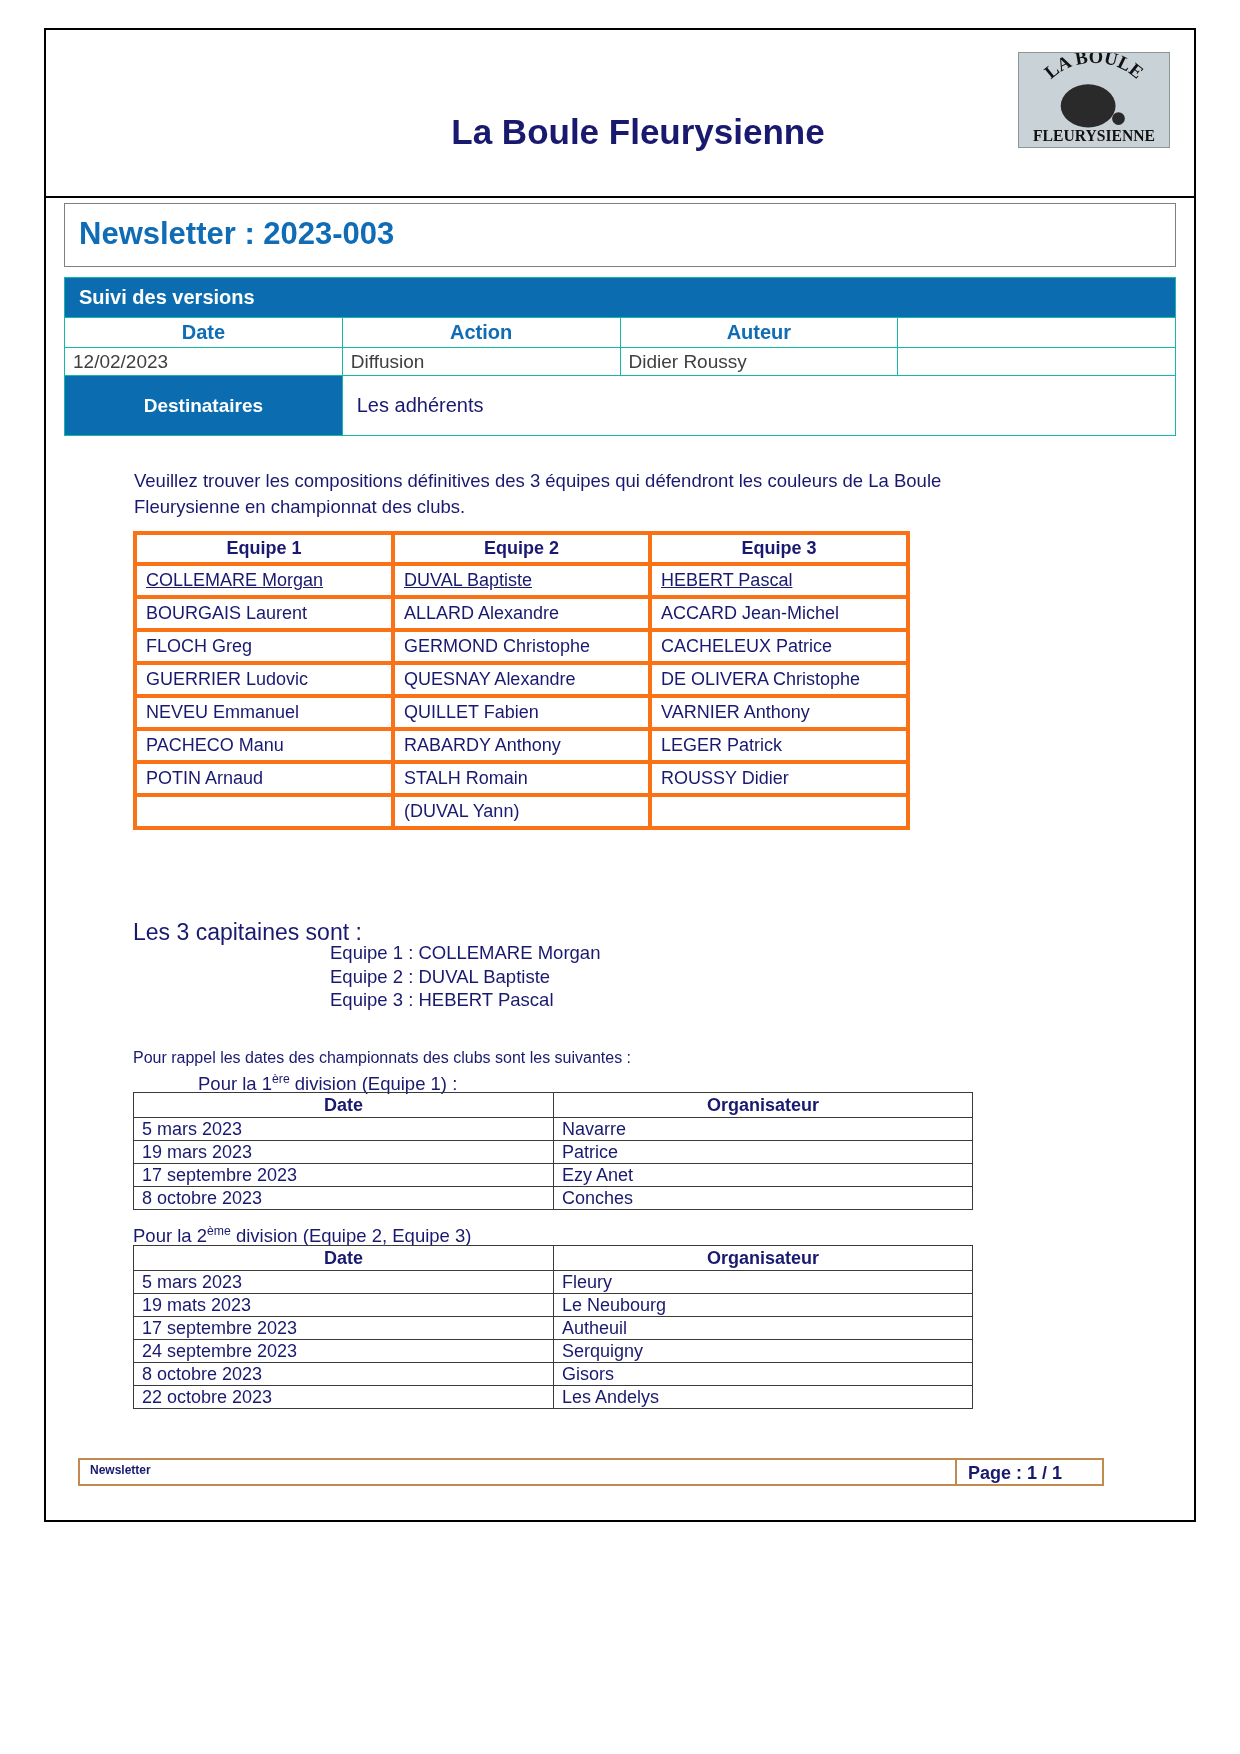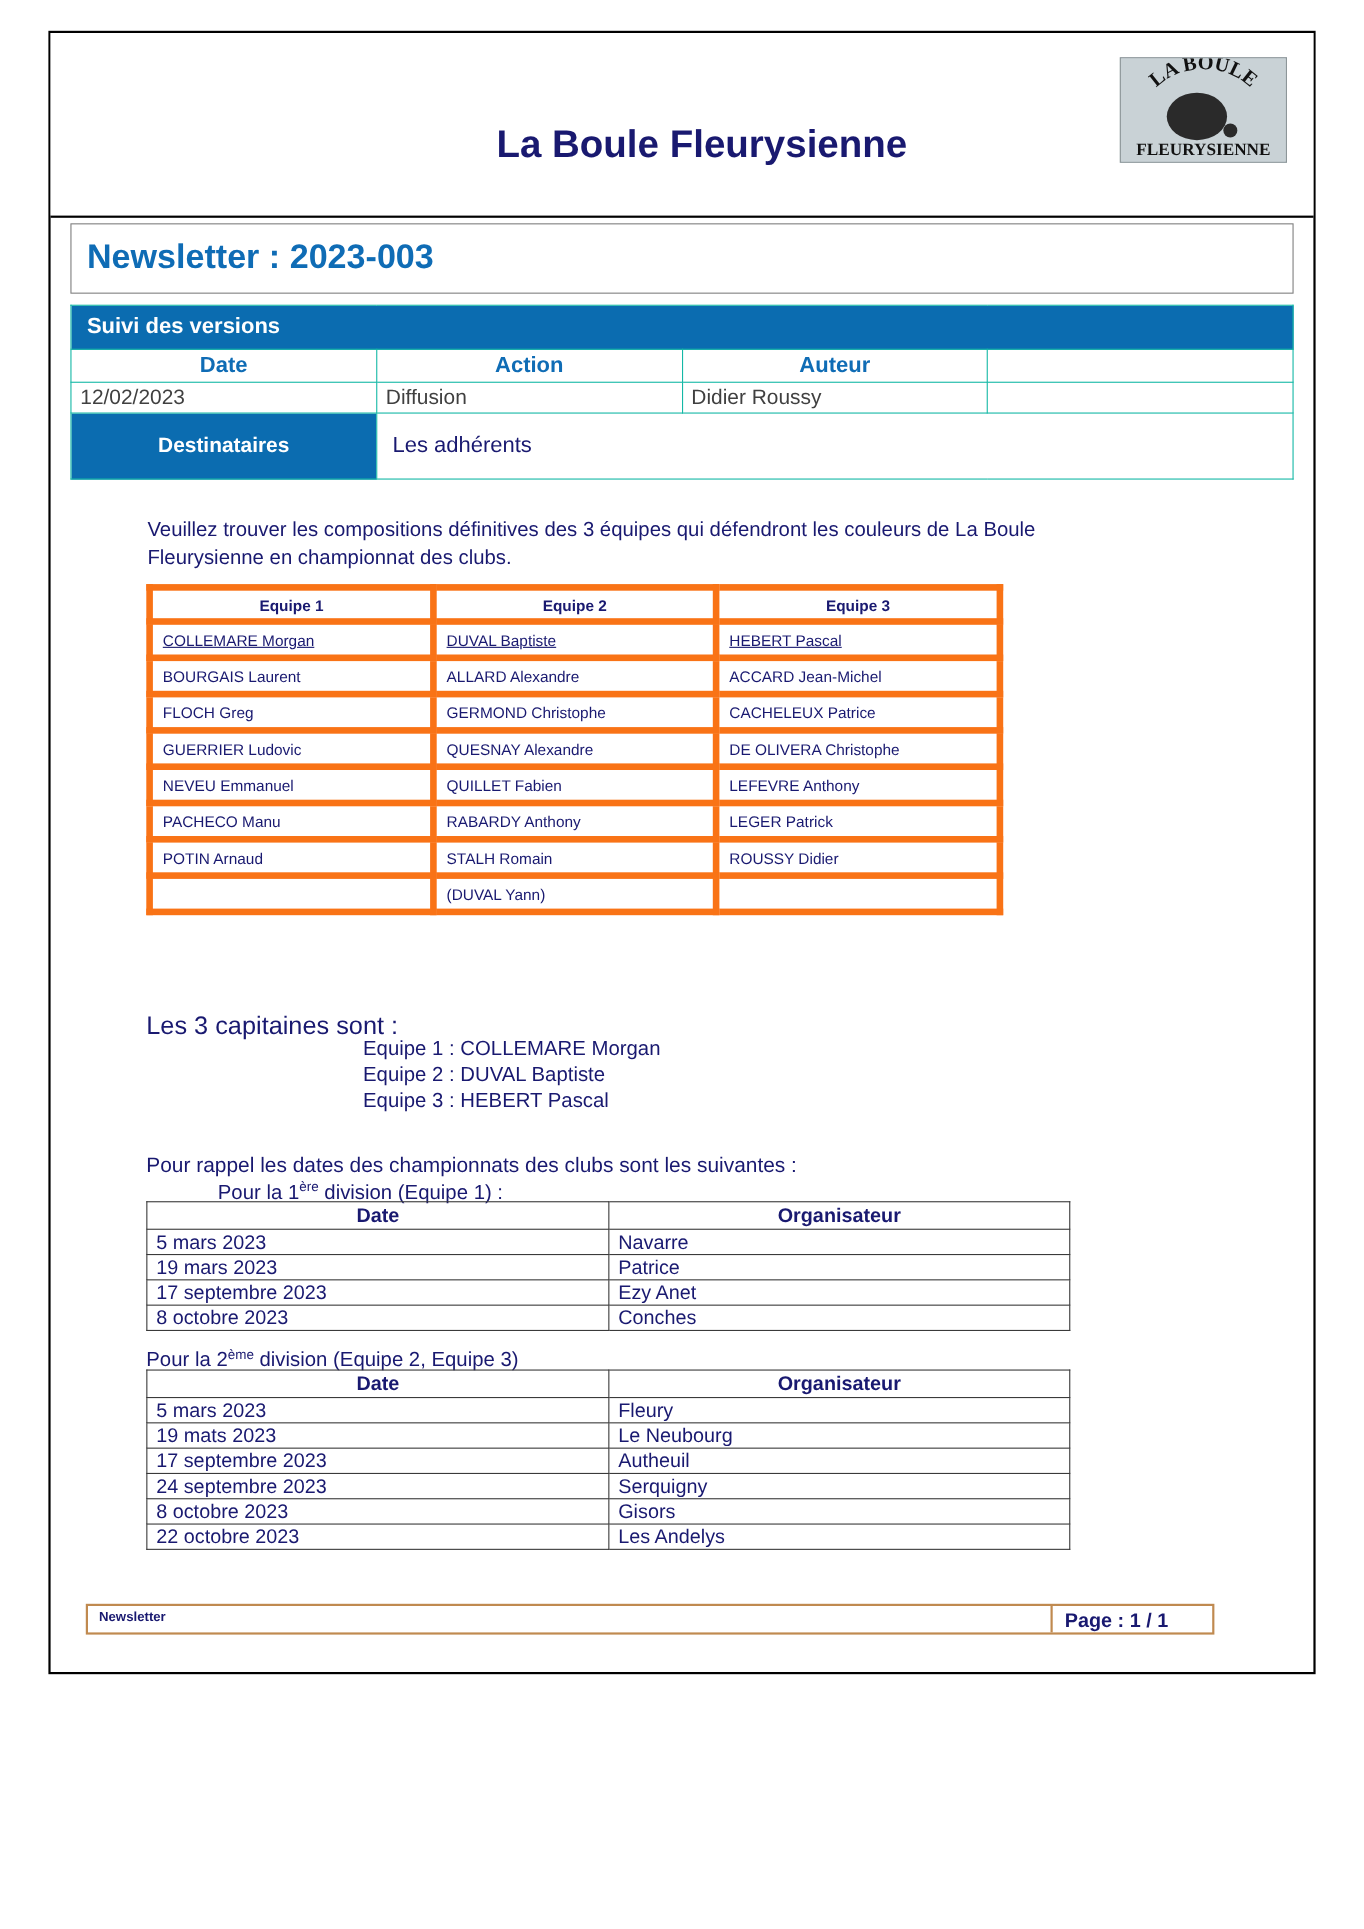--- a/index.html
+++ b/index.html
@@ -135,23 +135,23 @@
 
   
   .teams-table {
     position: absolute;
     left: 133px; top: 531px;
     width: 773px;
     border-collapse: collapse;
     table-layout: fixed;
   }
   .teams-table th, .teams-table td {
-    border: 6px solid #f97316;
-    color: #191970;
-    font-size: 14px;
+    border: 4px solid #f97316;
+    color: #191970;
+    font-size: 18px;
     height: 33px;
     padding: 0 0 0 9px;
     text-align: left;
     vertical-align: middle;
     white-space: nowrap;
     overflow: visible;
   }
   .teams-table th {
     text-align: center;
     font-weight: bold;
@@ -173,21 +173,21 @@
     color: #191970;
     font-size: 18.5px;
     line-height: 1.28;
   }
 
   
   .rappel {
     position: absolute;
     left: 133px; top: 1049px;
     color: #191970;
-    font-size: 19px;
+    font-size: 16px;
   }
   .div-label-1 {
     position: absolute;
     left: 198px; top: 1072px;
     color: #191970;
     font-size: 18.5px;
   }
   .div-label-2 {
     position: absolute;
     left: 133px; top: 1224px;
@@ -330,21 +330,21 @@
           <td><span>CACHELEUX Patrice</span></td>
         </tr>
         <tr>
           <td><span>GUERRIER Ludovic</span></td>
           <td><span>QUESNAY Alexandre</span></td>
           <td><span>DE OLIVERA Christophe</span></td>
         </tr>
         <tr>
           <td><span>NEVEU Emmanuel</span></td>
           <td><span>QUILLET Fabien</span></td>
-          <td><span>LEFEVRE Anthony</span></td>
+          <td><span>VARNIER Anthony</span></td>
         </tr>
         <tr>
           <td><span>PACHECO Manu</span></td>
           <td><span>RABARDY Anthony</span></td>
           <td><span>LEGER Patrick</span></td>
         </tr>
         <tr>
           <td><span>POTIN Arnaud</span></td>
           <td><span>STALH Romain</span></td>
           <td><span>ROUSSY Didier</span></td>

